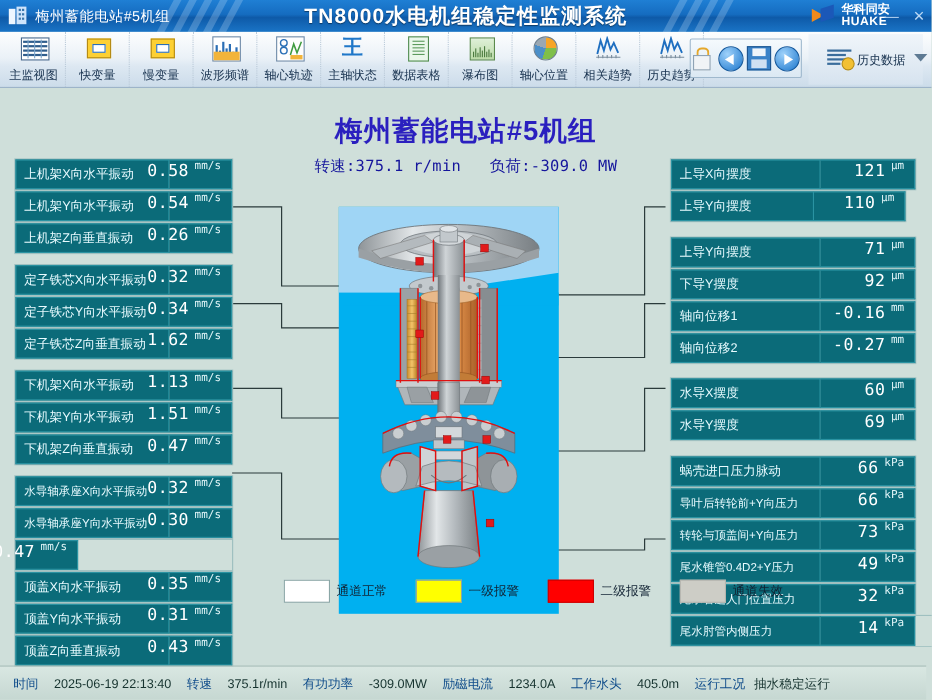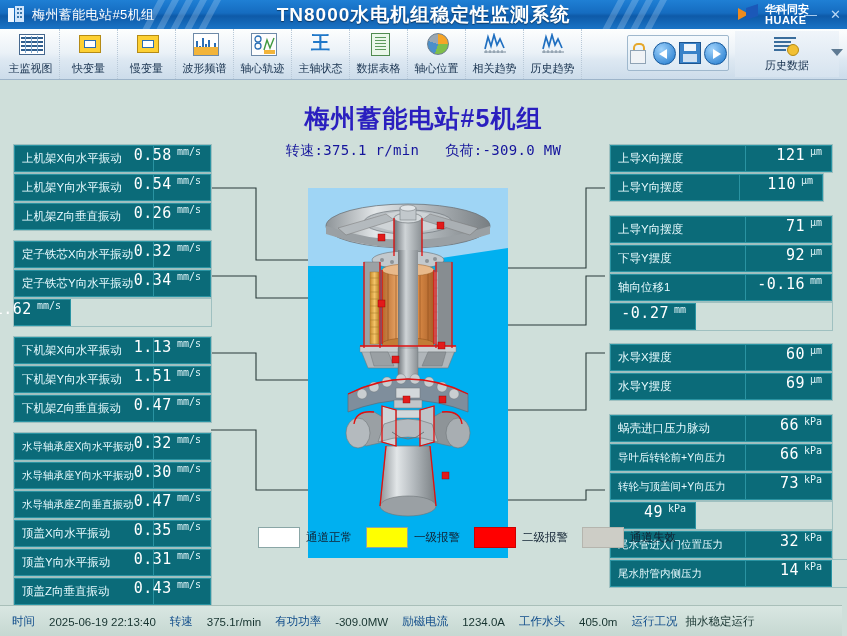--- a/index.html
+++ b/index.html
@@ -95,21 +95,21 @@
         border-top:5px solid transparent;border-bottom:5px solid transparent;}
   .circ.left:after{border-right:8px solid #fff;}
   .circ.right:after{left:8px;border-left:8px solid #fff;}
   .diskico{width:20px;height:20px;background:#3a82c8;border:1px solid #1d5590;position:relative;}
   .diskico:before{content:"";position:absolute;left:4px;top:1px;width:12px;height:7px;background:#eef4fa;}
   .diskico:after{content:"";position:absolute;left:3px;bottom:1px;width:14px;height:8px;background:#cfe0f2;}
 
   .histbtn{
     position:absolute;right:8px;top:2px;width:104px;height:46px;
     background:linear-gradient(180deg,#f0f5fa,#d6e3ef);
-    display:flex;flex-direction:column;align-items:center;justify-content:center;
+    display:flex;flex-direction:row;align-items:center;justify-content:center;
   }
   .histbtn .hico{width:28px;height:22px;position:relative;}
   .histbtn .hico i{position:absolute;left:1px;height:2px;background:#3a6d9c;}
   .histbtn .hico .bulb{position:absolute;right:2px;bottom:1px;width:10px;height:10px;border-radius:50%;background:#f2c033;border:1px solid #b58b15;}
   .histbtn .hlbl{font-size:11px;color:#17314e;margin-top:1px;}
   .caret{position:absolute;right:4px;top:20px;width:0;height:0;border-left:6px solid transparent;border-right:6px solid transparent;border-top:7px solid #5e7a93;}
 
   
   .main{position:absolute;left:0;top:80px;width:847px;height:525px;background:#cfdfda;}
 
@@ -152,21 +152,21 @@
     background:#00b0f0;overflow:hidden;border:0;
   }
   .sky{position:absolute;left:0;top:0;width:200px;height:78px;background:#9fd5f5;}
   .diag{position:absolute;left:0;top:60px;width:200px;height:30px;background:#00b0f0;
         clip-path:polygon(0 100%,100% 0,100% 100%);}
   .mach{position:absolute;left:0;top:0;width:200px;height:370px;}
 
   
   .legend{
     position:absolute;left:258px;top:445px;width:340px;height:24px;
-    display:flex;align-items:center;gap:4px;
+    display:flex;align-items:center;gap:16px;
   }
   .lg{display:flex;align-items:center;margin-right:10px;}
   .lg .sw{width:40px;height:19px;border:1px solid #8aa6a6;}
   .lg .tx{font-size:11.5px;color:#123;margin-left:6px;white-space:nowrap;}
 
   
   .cursor{position:absolute;left:403px;top:531px;width:12px;height:18px;}
 
   
   .status{
@@ -314,20 +314,36 @@
             <i style="top:3px"></i>
               <i style="top:6px"></i>
               <i style="top:9px"></i>
             <i style="top:12px"></i>
               <i style="top:15px"></i>
           </div>
         </div>
         <div class="lbl">数据表格</div>
       </div>
 
+      <div class="tool">
+        <div class="ico">
+          <div class="cascade">
+            <i style="left:2px;height:5px"></i>
+              <i style="left:4px;height:8px"></i>
+            <i style="left:6px;height:4px"></i>
+              <i style="left:8px;height:9px"></i>
+            <i style="left:10px;height:6px"></i>
+              <i style="left:12px;height:10px"></i>
+            <i style="left:14px;height:5px"></i>
+              <i style="left:16px;height:7px"></i>
+            <i style="left:18px;height:4px"></i>
+          </div>
+        </div>
+        <div class="lbl">瀑布图</div>
+      </div>
 
       <div class="tool">
         <div class="ico">
           <div class="orb"></div>
         </div>
         <div class="lbl">轴心位置</div>
       </div>
 
       <div class="tool">
         <div class="ico">
@@ -584,20 +600,21 @@
         </div>
       </div>
       <div class="row" style="left:14px;top:190px;width:197px">
         <div class="name" style="width:140px">定子铁芯Y向水平振动</div>
         <div class="val" style="width:57px">
           <span class="num">0.34</span>
           <span class="unit">mm/s</span>
         </div>
       </div>
       <div class="row" style="left:14px;top:219px;width:197px">
+        <div class="name" style="width:140px">定子铁芯Z向垂直振动</div>
         <div class="val" style="width:57px">
           <span class="num">1.62</span>
           <span class="unit">mm/s</span>
         </div>
       </div>
 
       <div class="row" style="left:14px;top:257px;width:197px">
         <div class="name" style="width:140px">下机架X向水平振动</div>
         <div class="val" style="width:57px">
           <span class="num">1.13</span>
@@ -627,21 +644,20 @@
         </div>
       </div>
       <div class="row" style="left:14px;top:382px;width:197px">
         <div class="name" style="width:140px;font-size:10.5px">水导轴承座Y向水平振动</div>
         <div class="val" style="width:57px">
           <span class="num">0.30</span>
           <span class="unit">mm/s</span>
         </div>
       </div>
       <div class="row" style="left:14px;top:411px;width:197px">
-        <div class="name" style="width:140px;font-size:10.5px">水导轴承座Z向垂直振动</div>
         <div class="val" style="width:57px">
           <span class="num">0.47</span>
           <span class="unit">mm/s</span>
         </div>
       </div>
 
       <div class="row" style="left:14px;top:440px;width:197px">
         <div class="name" style="width:140px">顶盖X向水平振动</div>
         <div class="val" style="width:57px">
           <span class="num">0.35</span>
@@ -696,20 +712,21 @@
         </div>
       </div>
       <div class="row" style="left:610px;top:194px;width:222px">
         <div class="name" style="width:136px">轴向位移1</div>
         <div class="val" style="width:86px">
           <span class="num">-0.16</span>
           <span class="unit">mm</span>
         </div>
       </div>
       <div class="row" style="left:610px;top:223px;width:222px">
+        <div class="name" style="width:136px">轴向位移2</div>
         <div class="val" style="width:86px">
           <span class="num">-0.27</span>
           <span class="unit">mm</span>
         </div>
       </div>
 
       <div class="row" style="left:610px;top:264px;width:222px">
         <div class="name" style="width:136px">水导X摆度</div>
         <div class="val" style="width:86px">
           <span class="num">60</span>
@@ -739,20 +756,21 @@
         </div>
       </div>
       <div class="row" style="left:610px;top:393px;width:222px">
         <div class="name" style="width:136px;font-size:10.5px">转轮与顶盖间+Y向压力</div>
         <div class="val" style="width:86px">
           <span class="num">73</span>
           <span class="unit">kPa</span>
         </div>
       </div>
       <div class="row" style="left:610px;top:422px;width:222px">
+        <div class="name" style="width:136px;font-size:10.5px">尾水锥管0.4D2+Y压力</div>
         <div class="val" style="width:86px">
           <span class="num">49</span>
           <span class="unit">kPa</span>
         </div>
       </div>
       <div class="row" style="left:610px;top:451px;width:222px">
         <div class="name" style="width:136px;font-size:10.5px">尾水管进人门位置压力</div>
         <div class="val" style="width:86px">
           <span class="num">32</span>
           <span class="unit">kPa</span>

